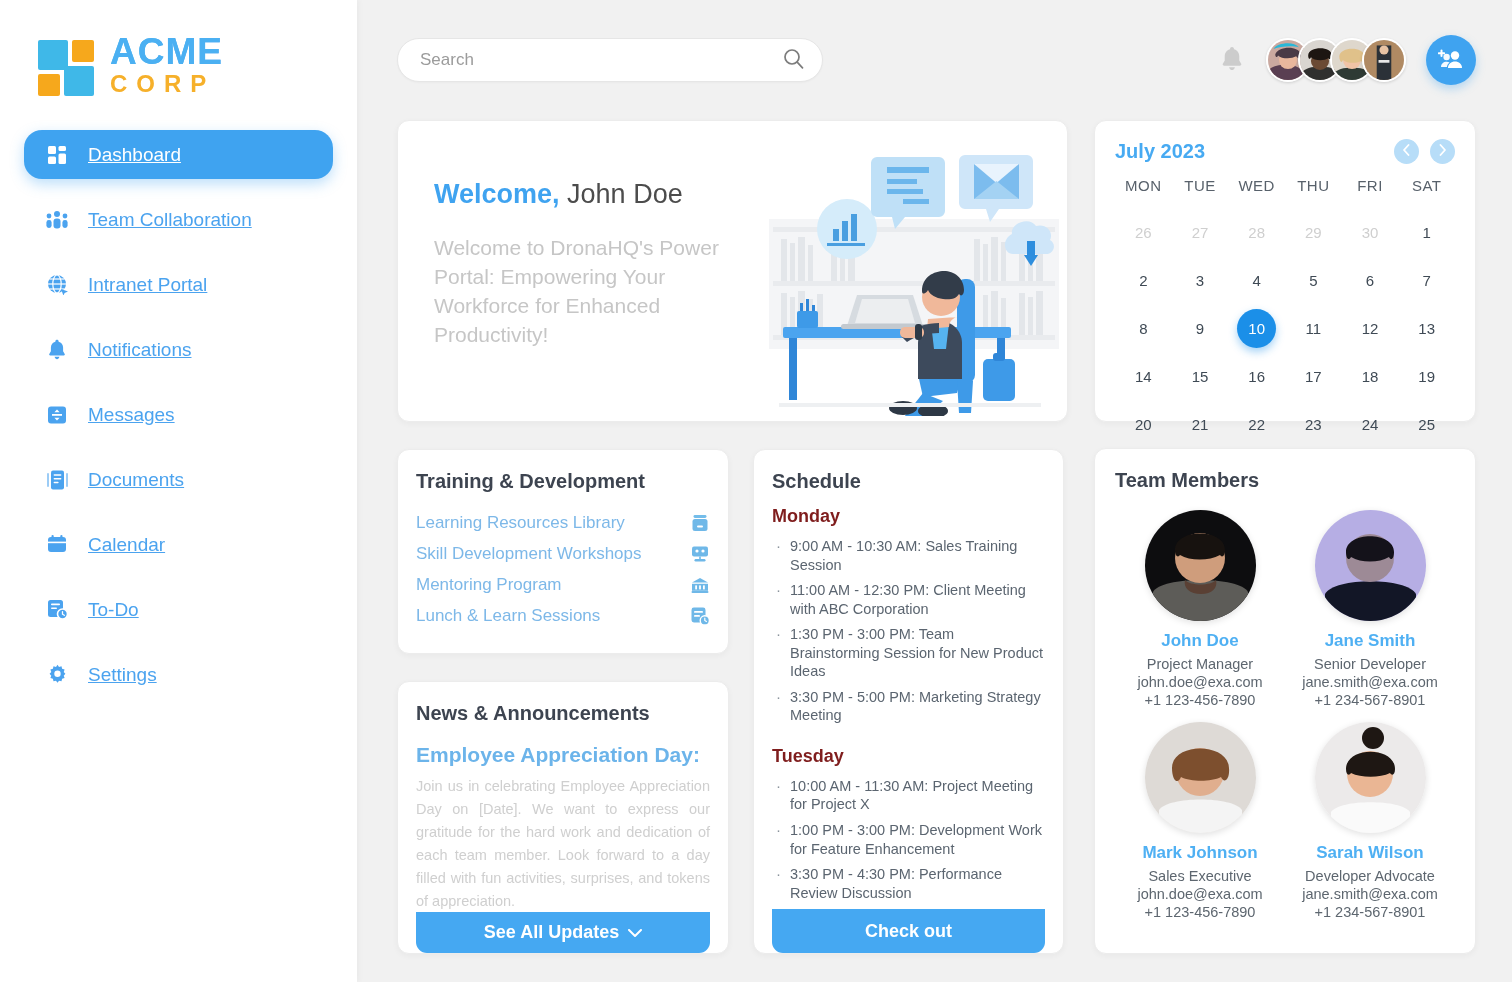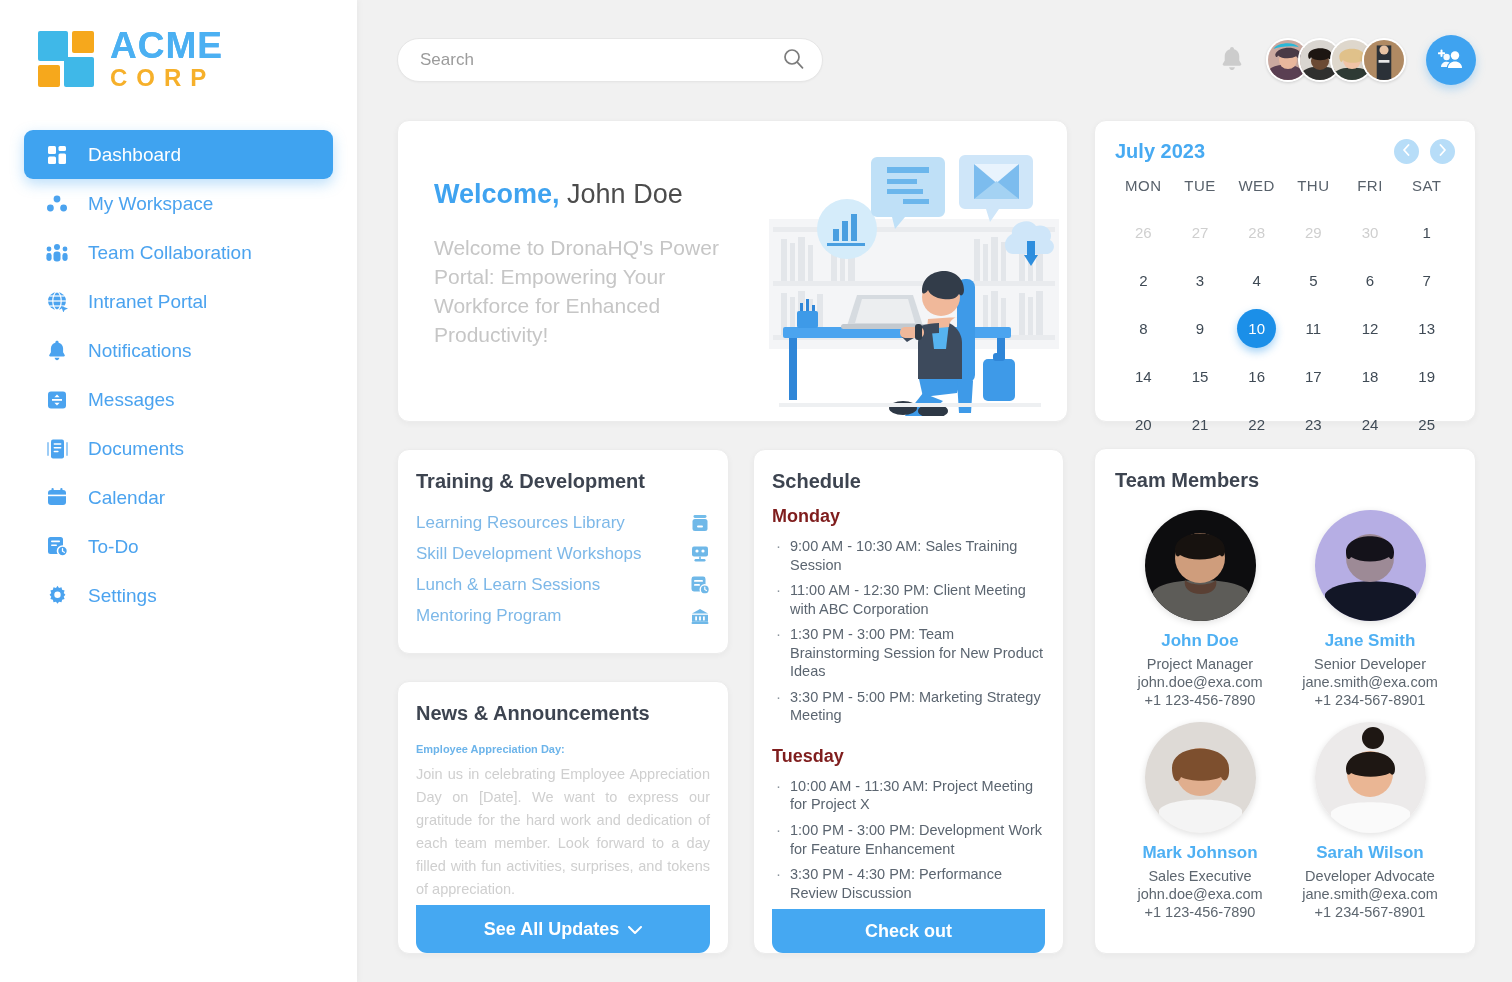--- a/index.html
+++ b/index.html
@@ -14,21 +14,21 @@
   
   .sidebar {
     width: 357px; height: 982px;
     background: #ffffff;
     flex: 0 0 357px;
     position: relative;
     z-index: 5;
     box-shadow: 2px 0 6px rgba(0,0,0,0.035);
   }
   .logo-wrap {
-    display: flex; align-items: flex-start;
+    display: flex; align-items: flex-end;
     padding: 27px 16px 0 38px;
     height: 96px;
   }
   .logo-mark {
     width: 62px; height: 60px;
     position: relative; flex: 0 0 62px;
   }
   .logo-mark i { position: absolute; display: block; border-radius: 2px; }
   .lm-tl { left: 0; top: 4px; width: 30px; height: 30px; background: #3fb8e8; }
   .lm-tr { left: 34px; top: 4px; width: 22px; height: 22px; background: #f6a81c; }
@@ -42,25 +42,25 @@
     -webkit-background-clip: text; background-clip: text; color: #4bb0f2;
   }
   .logo-corp {
     font-size: 24px; font-weight: 700; letter-spacing: 9px;
     color: #f6b02a; margin-top: 2px;
   }
 
   .nav { margin-top: 34px; padding: 0 24px; }
   .nav-item {
     display: flex; align-items: center;
-    height: 49px; border-radius: 9px;
-    padding-left: 20px; 
+    height: 49px; border-radius: 18px;
+    padding-left: 20px; margin-bottom: 16px;
     cursor: pointer;
     color: #4ba3ef;
-    font-size: 19px; font-weight: 400;
+    font-size: 19px; font-weight: 400; text-decoration: underline;
   }
   .nav-item.active {
     background: #3fa3f0; color: #ffffff; font-weight: 500;
     box-shadow: 0 5px 14px rgba(63,163,240,0.35);
   }
   .nav-ico {
     width: 26px; height: 24px; flex: 0 0 26px;
     display: flex; align-items: center; justify-content: center;
     margin-right: 18px;
   }
@@ -153,21 +153,21 @@
   .train-list { margin-top: 14px; }
   .train-row {
     display: flex; align-items: center; justify-content: space-between;
     height: 31px; cursor: pointer;
   }
   .train-row .lbl { font-size: 17px; color: #7db8e8; }
   .train-ico { width: 20px; height: 20px; flex: 0 0 20px; }
 
   .news-card { padding: 20px 18px 0 18px; margin-top: 27px; flex: 1 1 auto;
     display: flex; flex-direction: column; overflow: hidden; }
-  .news-head { margin-top: 18px; font-size: 11px; font-weight: 600; color: #6cb4ea; }
+  .news-head { margin-top: 18px; font-size: 21px; font-weight: 600; color: #6cb4ea; }
   .news-body {
     margin-top: 8px; font-size: 14.5px; line-height: 1.58;
     color: #cfcfcf; text-align: justify;
   }
   .btn-wide {
     height: 48px; width: 100%; border: none; cursor: pointer;
     background: #45a8f2; color: #ffffff;
     font-family: "Liberation Sans", sans-serif;
     font-size: 18px; font-weight: 700;
     border-radius: 0 0 11px 11px;
@@ -256,30 +256,20 @@
             <svg width="20" height="20" viewBox="0 0 20 20">
               <rect x="1" y="1" width="8" height="8" rx="1.5" fill="currentColor"></rect>
               <rect x="11.5" y="1" width="7.5" height="5" rx="1.5" fill="currentColor"></rect>
               <rect x="1" y="11.5" width="8" height="7.5" rx="1.5" fill="currentColor"></rect>
               <rect x="11.5" y="8.5" width="7.5" height="10.5" rx="1.5" fill="currentColor"></rect>
             </svg>
           </span>
         <span class="nav-label">Dashboard</span>
       </div>
 
-      <div class="nav-item">
-        <span class="nav-ico">
-            <svg width="22" height="20" viewBox="0 0 22 20">
-              <circle cx="11" cy="5" r="3.4" fill="currentColor"></circle>
-              <circle cx="4.4" cy="14" r="3.4" fill="currentColor"></circle>
-              <circle cx="17.6" cy="14" r="3.4" fill="currentColor"></circle>
-            </svg>
-          </span>
-        <span class="nav-label">My Workspace</span>
-      </div>
 
       <div class="nav-item">
         <span class="nav-ico">
             <svg width="24" height="20" viewBox="0 0 24 20">
               <circle cx="12" cy="4" r="3" fill="currentColor"></circle>
               <rect x="8.5" y="8.5" width="7" height="10" rx="3" fill="currentColor"></rect>
               <circle cx="4" cy="6" r="2.4" fill="currentColor"></circle>
               <rect x="1.4" y="10" width="5.2" height="8" rx="2.4" fill="currentColor"></rect>
               <circle cx="20" cy="6" r="2.4" fill="currentColor"></circle>
               <rect x="17.4" y="10" width="5.2" height="8" rx="2.4" fill="currentColor"></rect>
@@ -592,41 +582,41 @@
                   <span class="train-ico"><svg width="20" height="20" viewBox="0 0 20 20">
                         <rect x="2" y="2.5" width="16" height="10" rx="2" fill="#6fb8e8"></rect>
                         <circle cx="7" cy="7" r="1.6" fill="#fff"></circle>
                         <circle cx="13" cy="7" r="1.6" fill="#fff"></circle>
                         <rect x="9.2" y="12.5" width="1.6" height="3" fill="#6fb8e8"></rect>
                         <rect x="4.5" y="15" width="11" height="2.4" rx="1.2" fill="#6fb8e8"></rect>
                       </svg></span>
                 </div>
 
                 <div class="train-row">
-                  <span class="lbl">Lunch &amp; Learn Sessions</span>
-                  <span class="train-ico"><svg width="20" height="20" viewBox="0 0 20 20">
-                        <rect x="1.5" y="1.5" width="14" height="15" rx="2.4" fill="#6fb8e8"></rect>
-                        <rect x="4" y="5" width="9" height="1.8" rx=".9" fill="#fff"></rect>
-                        <rect x="4" y="9" width="6" height="1.8" rx=".9" fill="#fff"></rect>
-                        <circle cx="14.8" cy="14.4" r="4.6" fill="#6fb8e8" stroke="#fff" stroke-width="1.4"></circle>
-                        <path d="M14.8 12.2v2.3l1.6 1" stroke="#fff" stroke-width="1.2" fill="none" stroke-linecap="round"></path>
-                      </svg></span>
-                </div>
-
-                <div class="train-row">
                   <span class="lbl">Mentoring Program</span>
                   <span class="train-ico"><svg width="20" height="20" viewBox="0 0 20 20">
                         <path d="M10 3L2 7.5h16z" fill="#6fb8e8"></path>
                         <rect x="2" y="8.8" width="16" height="7" fill="#6fb8e8"></rect>
                         <g fill="#fff">
                           <rect x="5.2" y="10.4" width="1.8" height="4"></rect>
                           <rect x="9.1" y="10.4" width="1.8" height="4"></rect>
                           <rect x="13" y="10.4" width="1.8" height="4"></rect>
                         </g>
                         <rect x="1.5" y="16" width="17" height="2" rx="1" fill="#6fb8e8"></rect>
+                      </svg></span>
+                </div>
+
+                <div class="train-row">
+                  <span class="lbl">Lunch &amp; Learn Sessions</span>
+                  <span class="train-ico"><svg width="20" height="20" viewBox="0 0 20 20">
+                        <rect x="1.5" y="1.5" width="14" height="15" rx="2.4" fill="#6fb8e8"></rect>
+                        <rect x="4" y="5" width="9" height="1.8" rx=".9" fill="#fff"></rect>
+                        <rect x="4" y="9" width="6" height="1.8" rx=".9" fill="#fff"></rect>
+                        <circle cx="14.8" cy="14.4" r="4.6" fill="#6fb8e8" stroke="#fff" stroke-width="1.4"></circle>
+                        <path d="M14.8 12.2v2.3l1.6 1" stroke="#fff" stroke-width="1.2" fill="none" stroke-linecap="round"></path>
                       </svg></span>
                 </div>
 
               </div>
             </section>
 
             <section class="card news-card">
               <div class="sect-title">News &amp; Announcements</div>
               <div class="news-head">Employee Appreciation Day:</div>
               <div class="news-body">Join us in celebrating Employee Appreciation Day on [Date]. We want to express our gratitude for the hard work and dedication of each team member. Look forward to a day filled with fun activities, surprises, and tokens of appreciation.</div>

